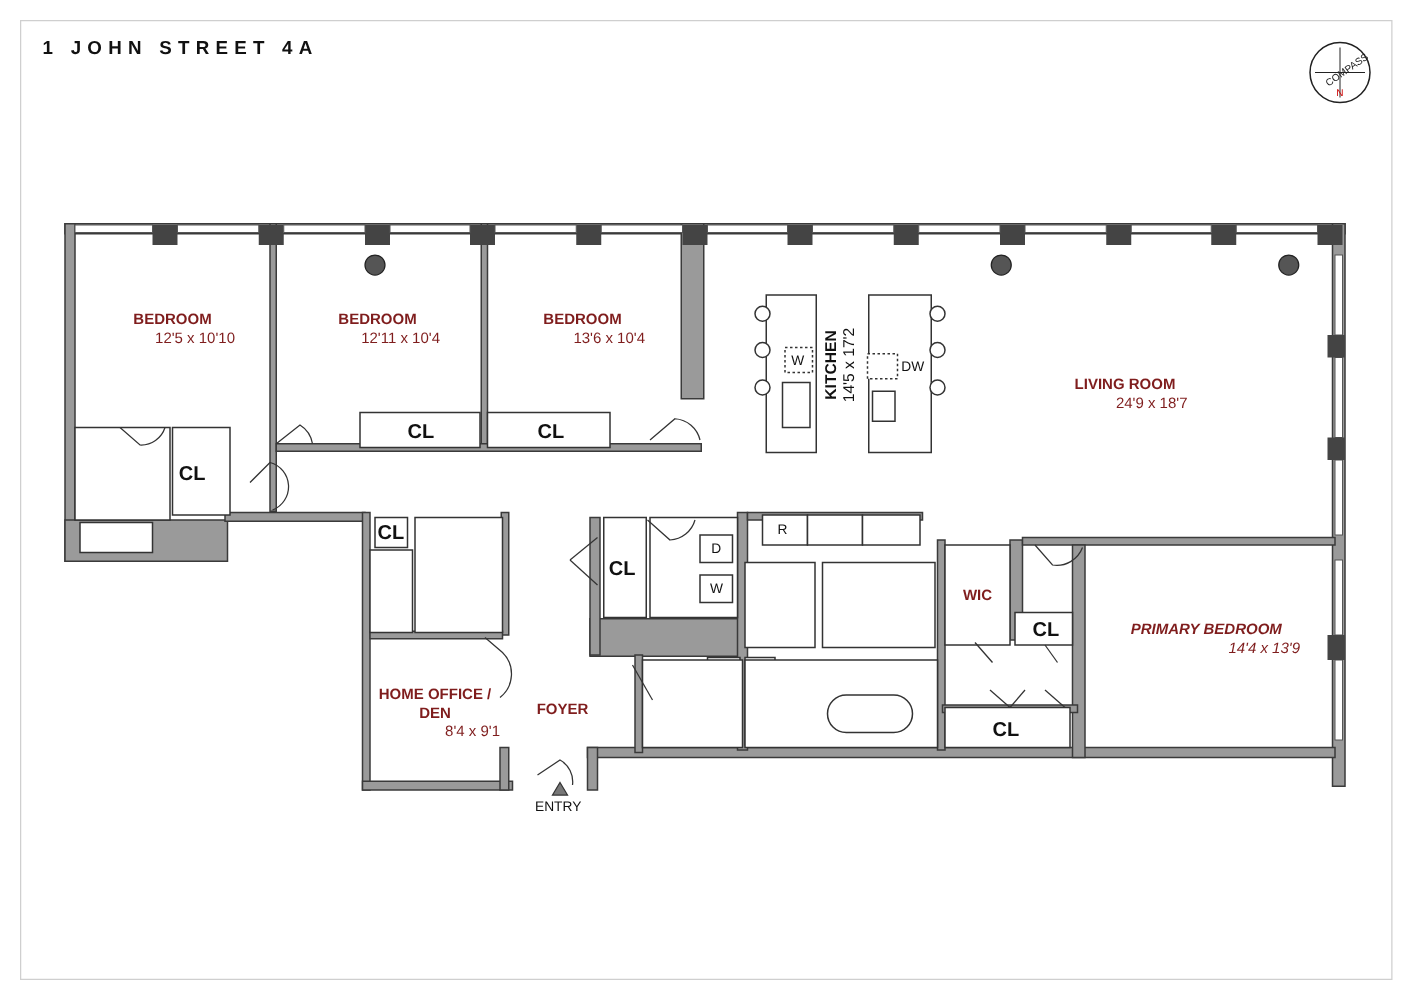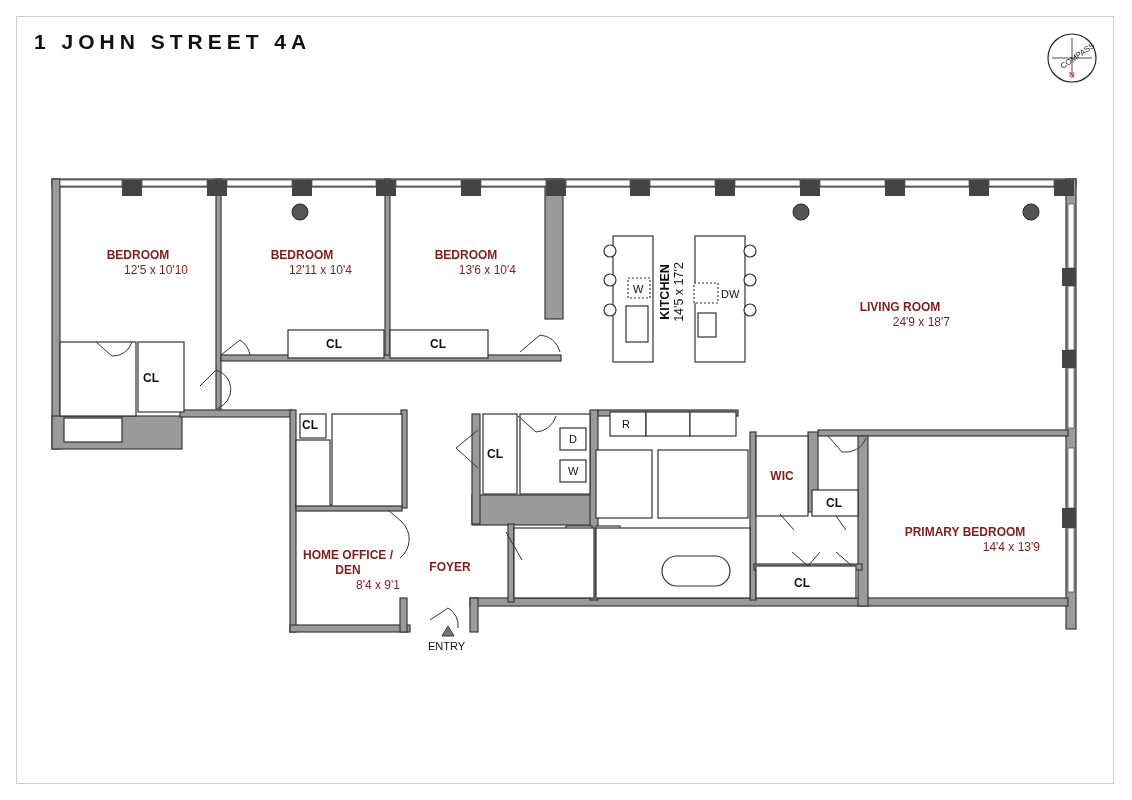--- a/index.html
+++ b/index.html
@@ -1,27 +1,27 @@
 <!DOCTYPE html>
 <html><head>
 <meta charset="utf-8">
 <style>
   html, body { margin: 0; padding: 0; background: #ffffff; }
   body { width: 1132px; height: 800px; position: relative; overflow: hidden;
          font-family: "Liberation Sans", sans-serif; color: #111; }
   .frame { position: absolute; left: 16px; top: 16px; width: 1098px; height: 768px;
            border: 1px solid #cfcfcf; box-sizing: border-box; }
-  .title { position: absolute; left: 34px; top: 30px; font-size: 21px; font-weight: 700;
+  .title { position: absolute; left: 34px; top: 30px; font-size: 15px; font-weight: 700;
            letter-spacing: 5px; color: #111; }
   .compass { position: absolute; left: 1046px; top: 32px; width: 52px; height: 52px; }
   svg.plan { position: absolute; left: 0; top: 0; }
   .lbl { position: absolute; text-align: center; font-size: 12px; line-height: 15px; color: #7f1d1d; white-space: nowrap; }
   .lbl .n { font-weight: 700; display: block; }
   .lbl .d { display: block; font-weight: 400; text-align: right; }
-  .sm { position: absolute; font-size: 12px; font-weight: 700; color: #111; }
+  .sm { position: absolute; font-size: 16px; font-weight: 700; color: #111; }
   .tiny { position: absolute; font-size: 11px; color: #111; }
   .kitchen { position: absolute; left: 630px; top: 300px; transform: rotate(-90deg); transform-origin: center;
              text-align: center; font-size: 12.5px; line-height: 14px; white-space: nowrap; width: 90px; margin-left: -45px; margin-top: -14px; }
   .kitchen .n { font-weight: 700; display: block; }
   .entry { position: absolute; left: 428px; top: 640px; font-size: 11px; color: #111; }
 </style>
 </head>
 <body>
 
 <div class="frame"></div>
@@ -209,21 +209,21 @@
   <span class="d">24'9 x 18'7</span>
 </div>
 <div class="lbl" style="left:296px; top:548px; width:104px;">
   <span class="n">HOME OFFICE /</span>
   <span class="n">DEN</span>
   <span class="d">8'4 x 9'1</span>
 </div>
 <div class="lbl" style="left:420px; top:560px; width:60px;">
   <span class="n">FOYER</span>
 </div>
-<div class="lbl" style="left:890px; top:525px; width:150px;">
+<div class="lbl" style="left:890px; top:496px; width:150px;font-style:italic;">
   <span class="n">PRIMARY BEDROOM</span>
   <span class="d">14'4 x 13'9</span>
 </div>
 <div class="lbl" style="left:760px; top:469px; width:44px;">
   <span class="n">WIC</span>
 </div>
 
 <span class="sm" style="left:326px; top:337px;">CL</span>
 <span class="sm" style="left:430px; top:337px;">CL</span>
 <span class="sm" style="left:143px; top:371px;">CL</span>

